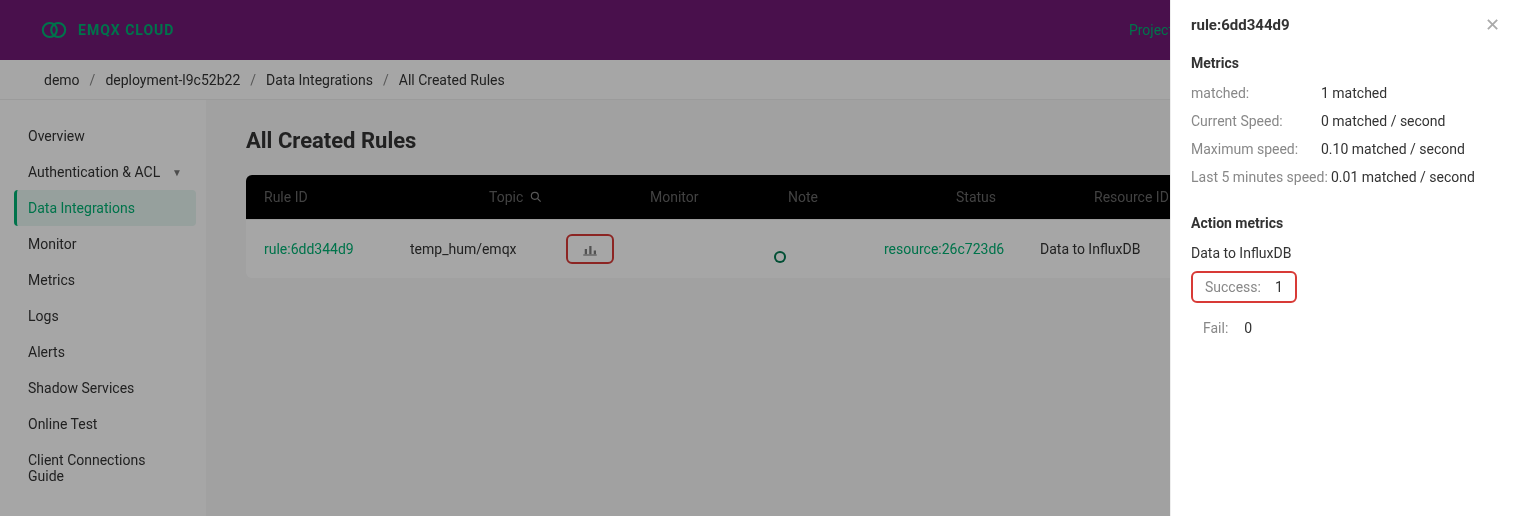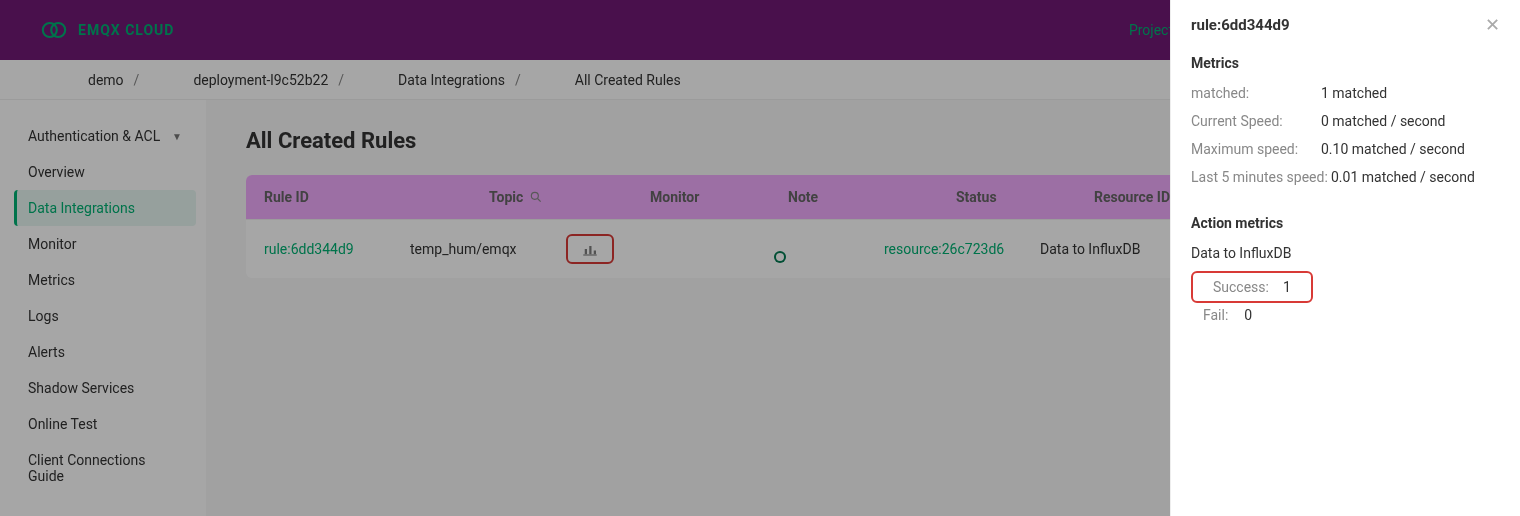--- a/index.html
+++ b/index.html
@@ -62,21 +62,21 @@
       height: 40px;
       display: flex;
       align-items: center;
       padding: 0 44px;
       font-size: 14px;
       color: #333;
       border-bottom: 1px solid #eee;
       position: relative;
       z-index:1;
     }
-    .crumb { cursor: pointer; margin-left: 44px; }
+    .crumb { cursor: pointer; }
     .crumb-sep { margin: 0 10px; color: #888; }
 
     .main-wrap {
       display:flex;
       height: calc(516px - 52px - 40px);
       background: #f7f7f8;
       position: relative;
       z-index:1;
     }
     .sidebar {
@@ -114,21 +114,21 @@
       border-radius: 6px;
       overflow: hidden;
     }
     .thead, .trow {
       display: grid;
       grid-template-columns: 140px 150px 90px 120px 90px 150px 170px;
       align-items: center;
       padding: 14px 18px;
       column-gap: 6px;
     }
-    .thead { background: #f0abfc; color: #666; font-weight: 700; gap: 48px; }
+    .thead { background: #000000; color: #666; font-weight: 400; gap: 48px; }
     .topic-head { display:inline-flex; align-items:center;margin-left:37px; }
     .topic-head svg { margin-left:6px; }
     .trow { border-top: 1px solid #f0f0f0; }
     .link { color: #00b173; cursor: pointer; }
 
     .monitor-icon-box {
       display: inline-flex;
       align-items:center;
       justify-content:center;
       width: 48px;
@@ -180,22 +180,22 @@
     }
     .metric-label { color:#888; width: 130px; }
     .metric-value { flex:1; }
 
     .action-name { margin: 6px 0 10px; }
     .success-box {
       display:inline-flex;
       align-items:center;
       border: 2px solid #d83a36;
       border-radius: 6px;
-      padding: 6px 20px;
-      margin-bottom: 0;
+      padding: 6px 12px;
+      margin-bottom: 13px;
     }
     .success-box .lbl { color:#888; margin-right: 14px; }
     .fail-row { padding: 4px 12px; display:inline-flex; align-items:flex-start; }
     .fail-row .lbl { color:#888; margin-right: 16px; }
   </style>
 </head>
 <body>
 
 <div class="top-nav">
   <div class="logo-wrap">
@@ -226,25 +226,25 @@
   <span class="crumb-sep">/</span>
   <span class="crumb">deployment-l9c52b22</span>
   <span class="crumb-sep">/</span>
   <span class="crumb">Data Integrations</span>
   <span class="crumb-sep">/</span>
   <span class="crumb">All Created Rules</span>
 </div>
 
 <div class="main-wrap">
   <div class="sidebar">
+    <div class="side-item">Overview</div>
     <div class="side-item">
       <span>Authentication &amp; ACL</span>
       <span class="chev">▼</span>
     </div>
-    <div class="side-item">Overview</div>
     <div class="side-item active">Data Integrations</div>
     <div class="side-item">Monitor</div>
     <div class="side-item">Metrics</div>
     <div class="side-item">Logs</div>
     <div class="side-item">Alerts</div>
     <div class="side-item">Shadow Services</div>
     <div class="side-item">Online Test</div>
     <div class="side-item">Client Connections Guide</div>
   </div>
 

